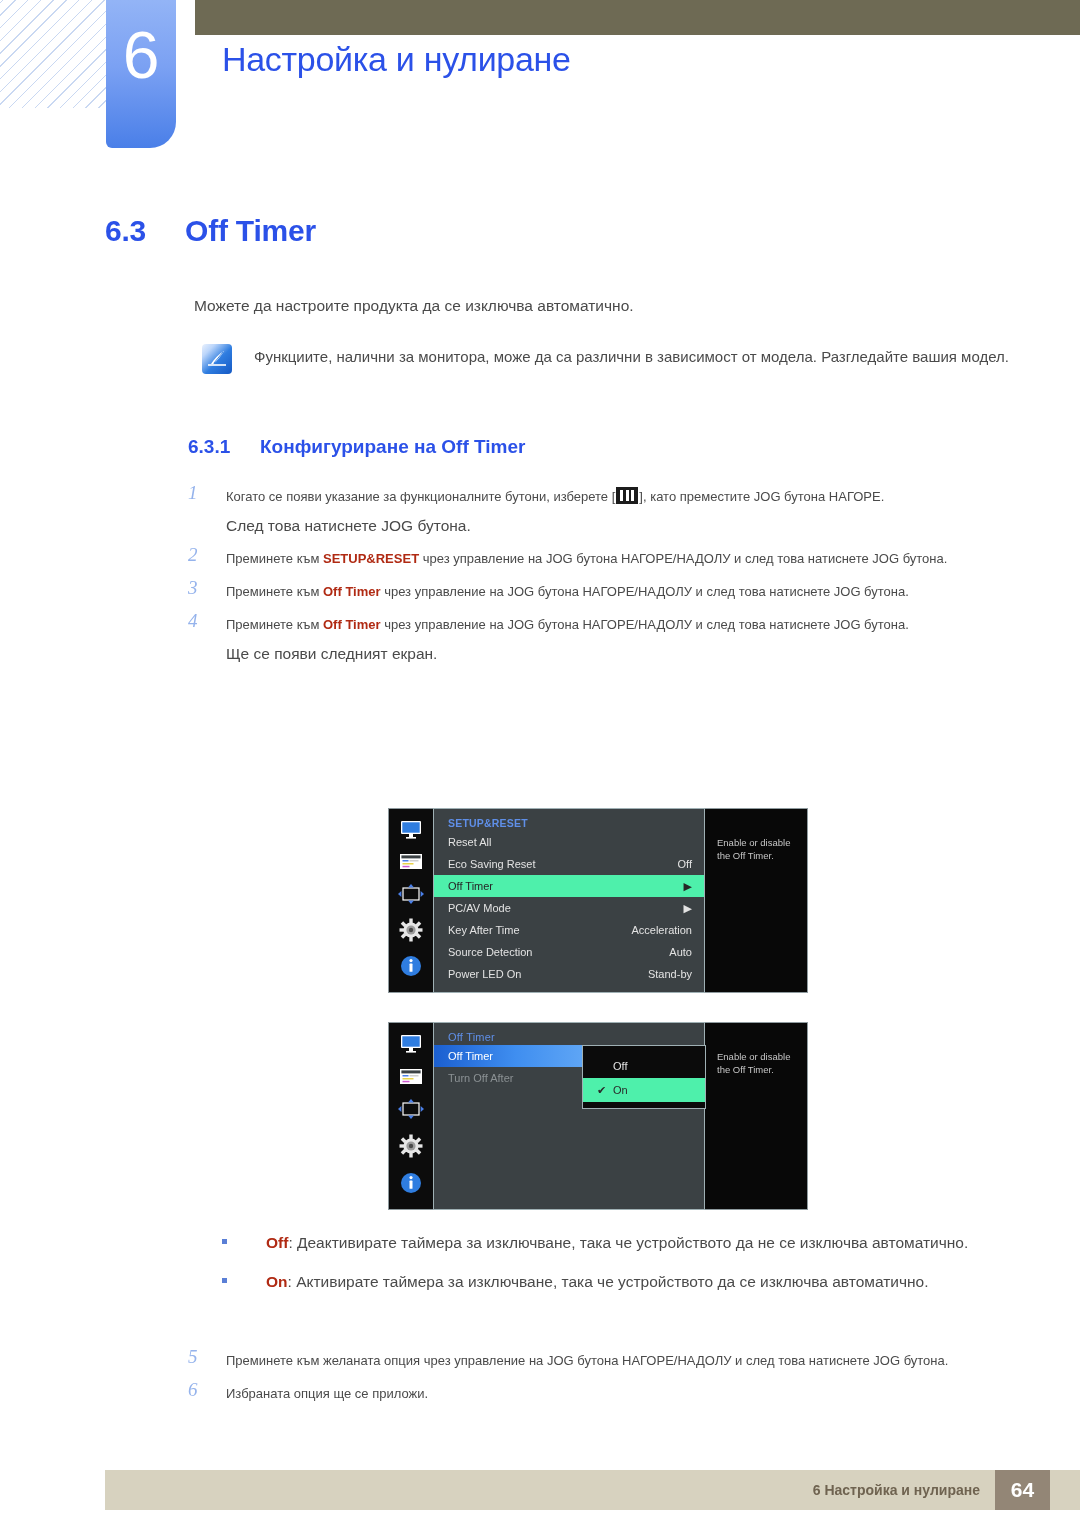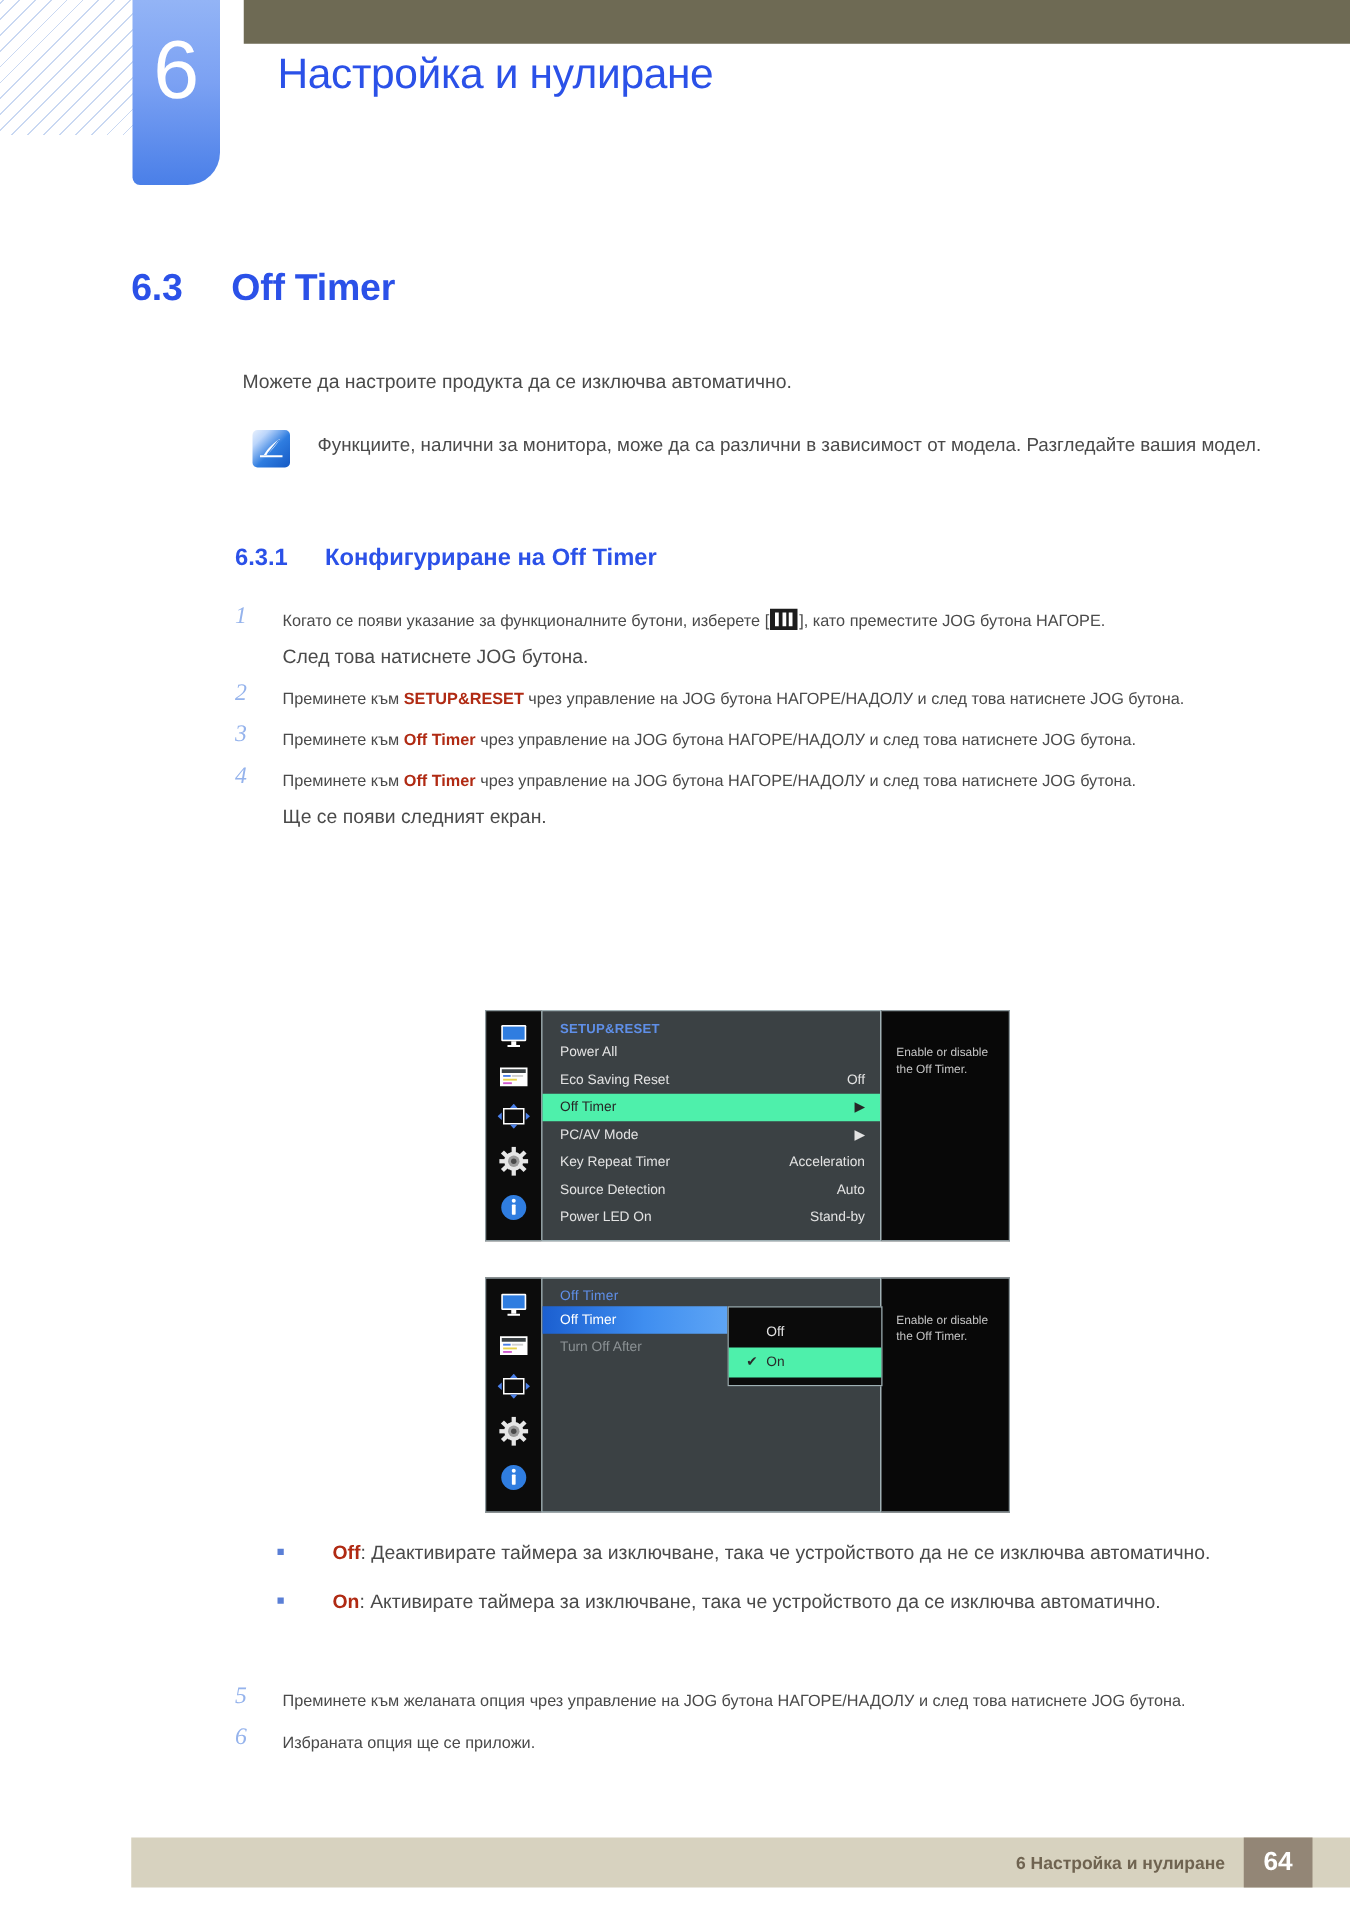--- a/index.html
+++ b/index.html
@@ -286,37 +286,37 @@
         <circle cx="11" cy="11" r="10" fill="#2f7de0"></circle>
         <circle cx="11" cy="5.6" r="1.6" fill="#ffffff"></circle>
         <rect x="9.5" y="8.6" width="3" height="8.2" rx="0.6" fill="#ffffff"></rect>
       </svg>
     </span>
   </div>
 
   <div class="osd-panel" style="width:272px; height:185px;">
     <div class="osd-title">SETUP&amp;RESET</div>
     <div class="osd-row">
-      <span class="lbl">Power All</span>
+      <span class="lbl">Reset All</span>
       <span class="val"></span>
     </div>
     <div class="osd-row">
       <span class="lbl">Eco Saving Reset</span>
       <span class="val">Off</span>
     </div>
     <div class="osd-row sel">
       <span class="lbl">Off Timer</span>
       <span class="val arrow">▶</span>
     </div>
     <div class="osd-row">
       <span class="lbl">PC/AV Mode</span>
       <span class="val arrow">▶</span>
     </div>
     <div class="osd-row">
-      <span class="lbl">Key Repeat Timer</span>
+      <span class="lbl">Key After Time</span>
       <span class="val">Acceleration</span>
     </div>
     <div class="osd-row">
       <span class="lbl">Source Detection</span>
       <span class="val">Auto</span>
     </div>
     <div class="osd-row">
       <span class="lbl">Power LED On</span>
       <span class="val">Stand-by</span>
     </div>

